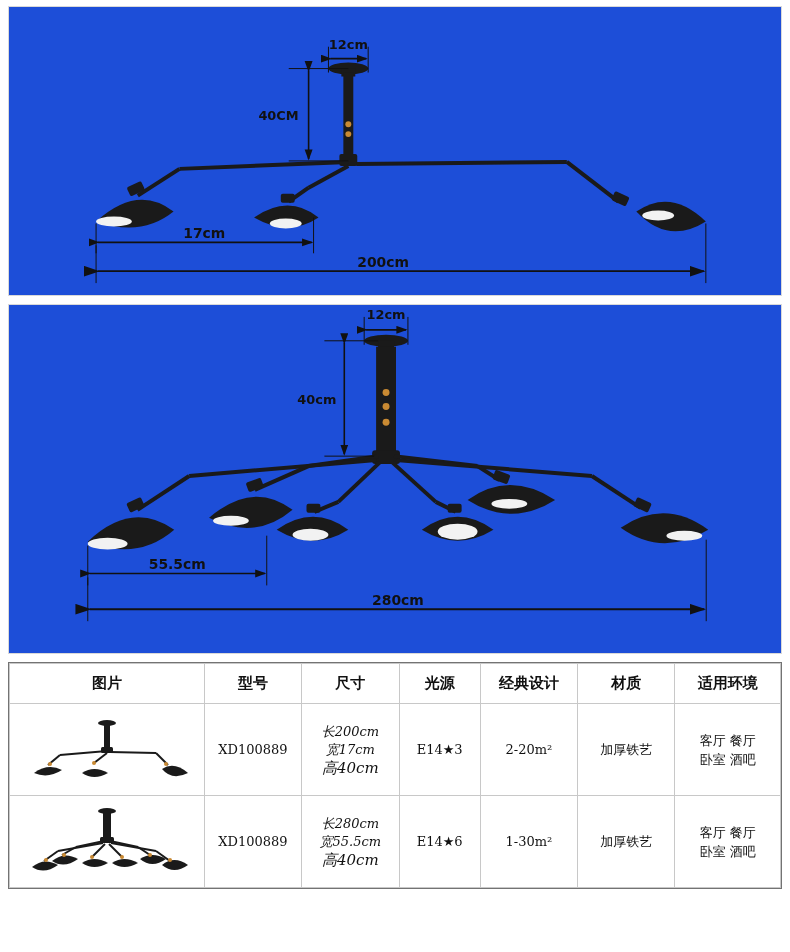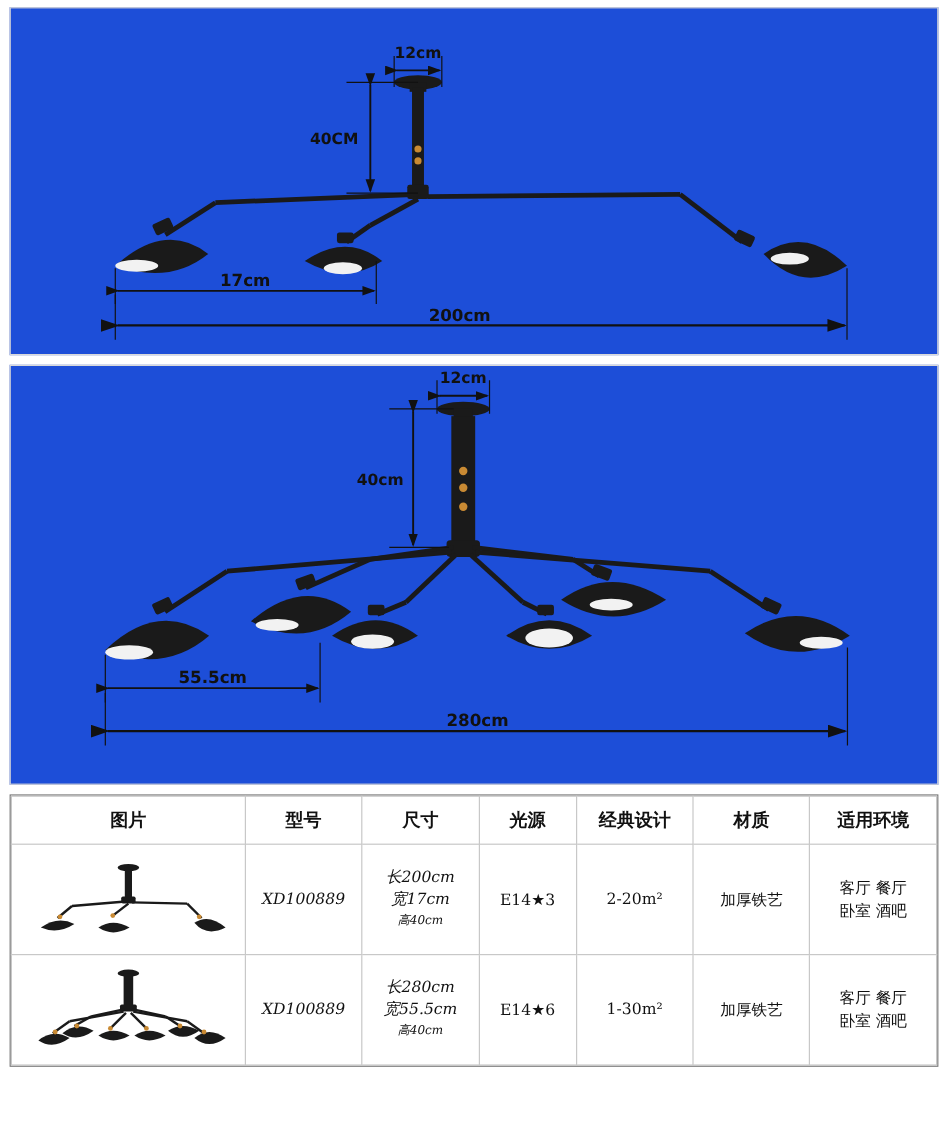--- a/index.html
+++ b/index.html
@@ -96,26 +96,26 @@
     font-size: 15px;
     font-weight: bold;
     color: #111111;
   }
   table.spec td {
     height: 92px;
     font-size: 13px;
     color: #111111;
     padding: 2px 4px;
   }
-  td.cell-model { font-size: 17px; font-family: "DejaVu Sans", "Liberation Sans", sans-serif; font-style: italic; }
+  td.cell-model { font-size: 17px; font-family: "DejaVu Sans", "Liberation Sans", sans-serif; }
   td.cell-size { line-height: 18px; font-size: 13px; }
   td.cell-env { line-height: 19px; font-size: 13px; }
   td.cell-src, td.cell-space, td.cell-mat { font-size: 13px; }
   .size-line { white-space: nowrap; font-style: italic; }
-  .bigger { font-size: 10px; }
+  .bigger { font-size: 15px; }
   .thumb-cell { padding: 0; }
   .thumb-cell svg { display: block; margin: 0 auto; }
 </style>
 </head>
 <body>
 
 <div class="page">
 
 
   <div class="panel panel-1">

